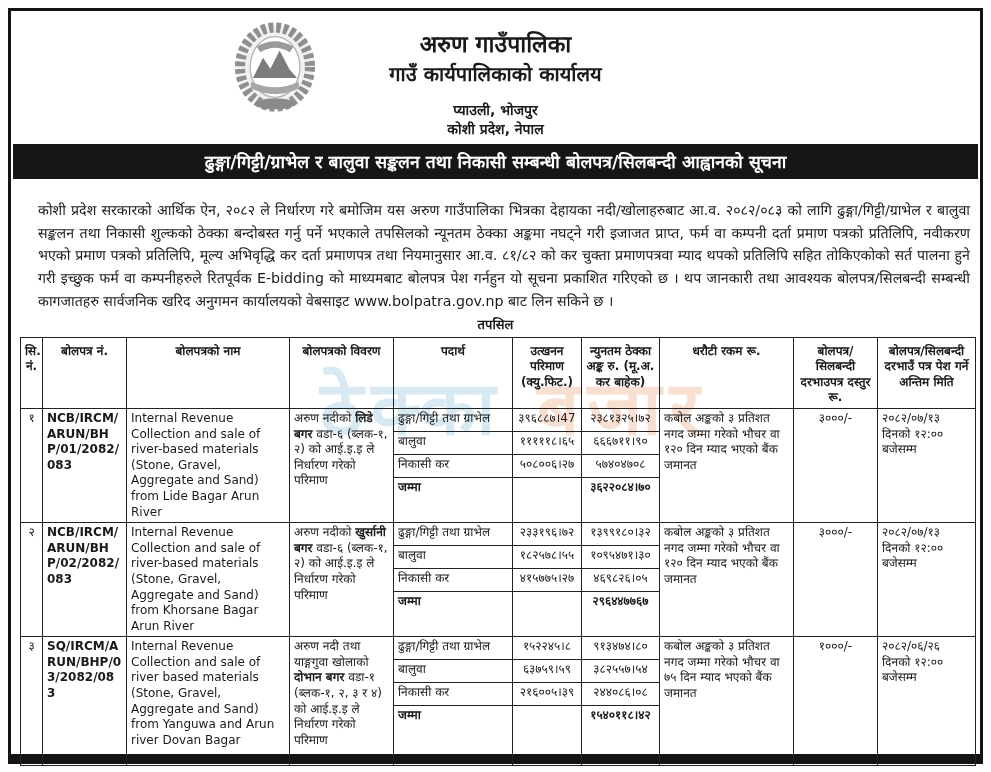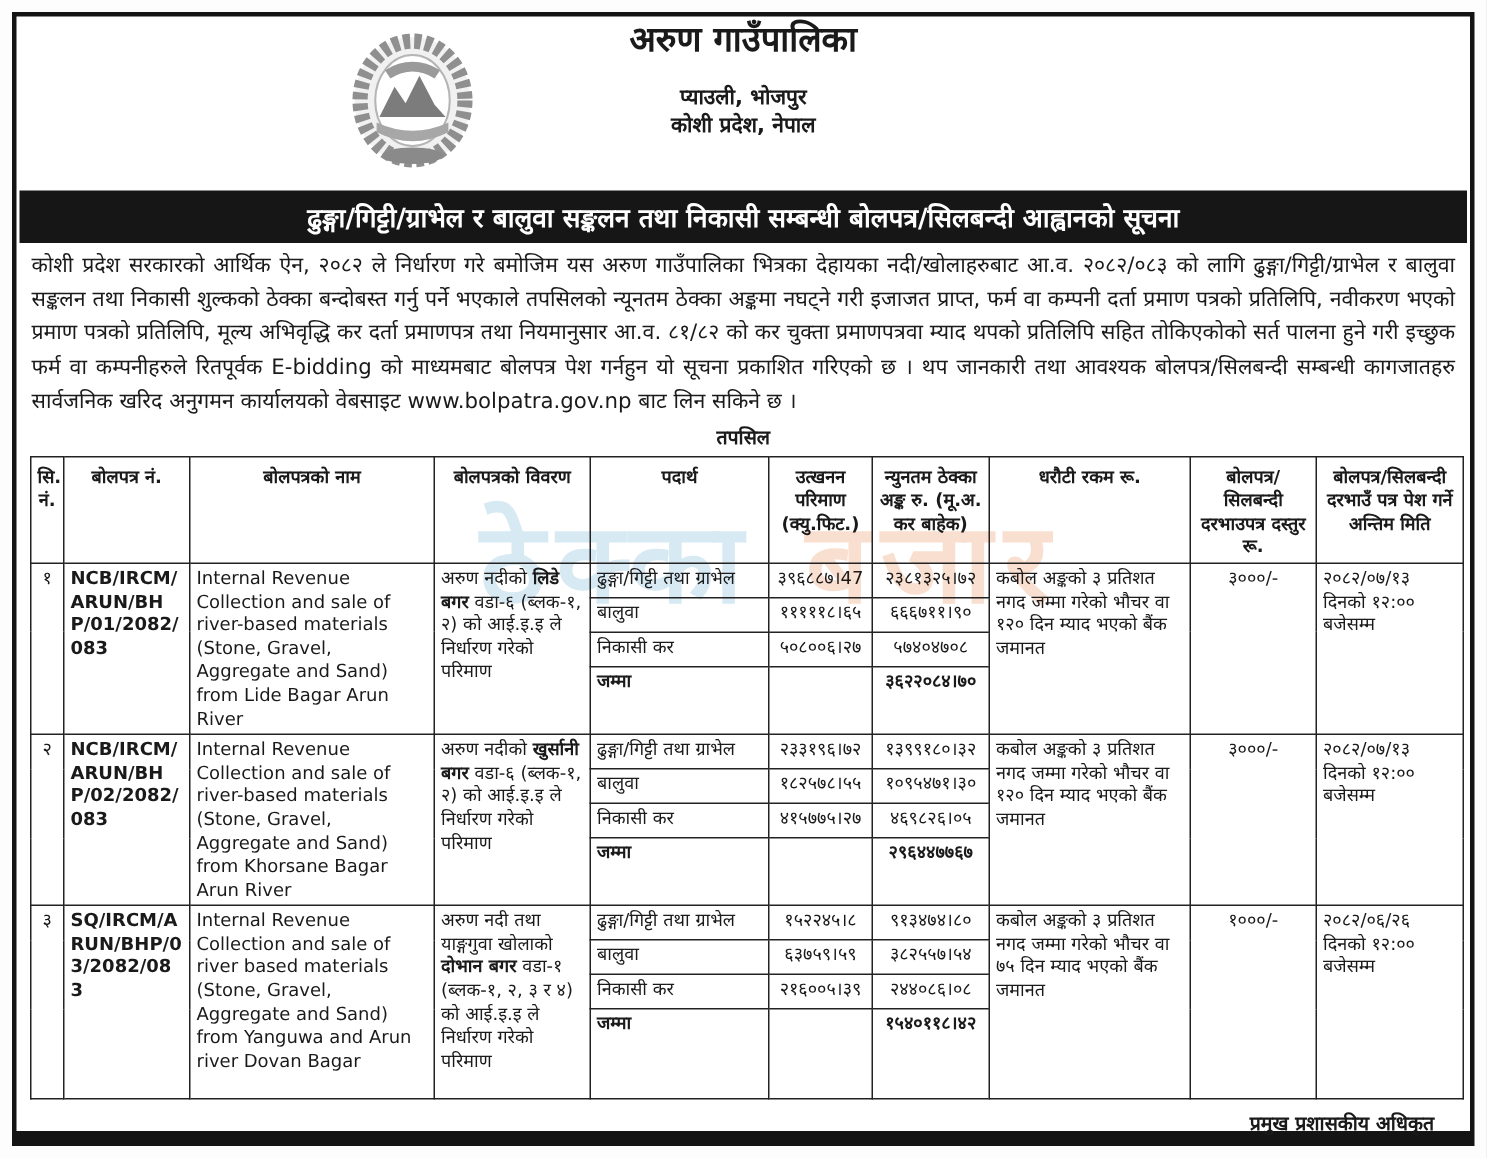--- a/index.html
+++ b/index.html
@@ -1,30 +1,30 @@
 <!DOCTYPE html>
 <html><head>
 <meta charset="utf-8">
 <style>
   html,body{margin:0;padding:0;background:#e8e8e8;}
   .canvas{width:991px;height:772px;background:#fdfdfd;position:relative;font-family:"DejaVu Sans","Liberation Sans",sans-serif;color:#1a1a1a;overflow:hidden;}
   .frame{position:absolute;left:8px;top:8px;width:975px;height:756px;border:3px solid #141414;border-bottom:10px solid #141414;box-sizing:border-box;background:#fff;}
   
-  .hdr{position:relative;height:112px;padding-top:2px;}
+  .hdr{position:relative;height:112px;padding-top:19px;}
   .logo{position:absolute;left:218px;top:8px;width:92px;height:96px;}
   .hdr-text{text-align:center;line-height:1.25;}
   .muni{font-size:23px;font-weight:bold;}
   .office{font-size:20px;font-weight:bold;margin-top:3px;}
   .place{font-size:14px;font-weight:bold;margin-top:15px;}
   .prov{font-size:14px;font-weight:bold;margin-top:2px;}
   
-  .banner{background:#161616;color:#fff;text-align:center;font-size:17.5px;font-weight:bold;padding:5px 0 6px;margin:2px 2px 0 2px;}
+  .banner{background:#161616;color:#fff;text-align:center;font-size:17.5px;font-weight:bold;padding:5px 0 6px;margin:2px 2px 16px 2px;}
   .pubdate{text-align:center;font-size:13px;margin-top:6px;}
   
-  .bodytext{font-size:14.2px;line-height:1.6;text-align:justify;padding:4px 10px 0 10px;}
+  .bodytext{font-size:14.2px;line-height:1.6;text-align:justify;padding:4px 10px 0 27px;}
   .tapasil{text-align:center;font-size:13px;font-weight:bold;margin:2px 0 4px;}
   
   .twrap{position:relative;margin:0 9px;}
   .wm{position:absolute;left:300px;top:18px;font-size:74px;font-weight:bold;letter-spacing:8px;opacity:.35;z-index:0;pointer-events:none;white-space:nowrap;}
   .wm .w1{color:#8fc1dd;}
   .wm .w2{color:#f0a678;}
   table.tender{border-collapse:collapse;table-layout:fixed;width:955px;position:relative;z-index:1;background:transparent;}
   table.tender th,table.tender td{border:1px solid #222;padding:2px 4px;vertical-align:top;font-size:12px;line-height:1.3;box-sizing:border-box;overflow:hidden;}
   table.tender th{font-weight:bold;text-align:center;vertical-align:top;padding-top:6px;height:66px;}
   td.c-sn{text-align:center;padding-top:6px;}
@@ -53,20 +53,21 @@
           <ellipse cx="50" cy="52" rx="38" ry="43" fill="none" stroke="#8f8f8f" stroke-width="11" stroke-dasharray="5 3"></ellipse>
           <ellipse cx="50" cy="52" rx="27" ry="33" fill="#ffffff" stroke="#b5b5b5" stroke-width="1.5"></ellipse>
           <path d="M26 64 L37 42 L45 54 L55 34 L66 55 L74 64 Z" fill="#7c7c7c"></path>
           <path d="M24 68 Q50 80 76 68 L76 75 Q50 88 24 75 Z" fill="#a7a7a7"></path>
           <path d="M30 30 Q50 18 70 30 L66 36 Q50 26 34 36 Z" fill="#9a9a9a"></path>
           <ellipse cx="50" cy="92" rx="22" ry="6" fill="#8a8a8a"></ellipse>
         </svg>
       </div>
       <div class="hdr-text">
         <div class="muni">अरुण गाउँपालिका</div>
+        <div class="office">गाउँ कार्यपालिकाको कार्यालय</div>
         <div class="place">प्याउली, भोजपुर</div>
         <div class="prov">कोशी प्रदेश, नेपाल</div>
       </div>
     </div>
 
     <div class="banner">ढुङ्गा/गिट्टी/ग्राभेल र बालुवा सङ्कलन तथा निकासी सम्बन्धी बोलपत्र/सिलबन्दी आह्वानको सूचना</div>
     <div class="bodytext">कोशी प्रदेश सरकारको आर्थिक ऐन, २०८२ ले निर्धारण गरे बमोजिम यस अरुण गाउँपालिका भित्रका देहायका नदी/खोलाहरुबाट आ.व. २०८२/०८३ को लागि ढुङ्गा/गिट्टी/ग्राभेल र बालुवा सङ्कलन तथा निकासी शुल्कको ठेक्का बन्दोबस्त गर्नु पर्ने भएकाले तपसिलको न्यूनतम ठेक्का अङ्कमा नघट्ने गरी इजाजत प्राप्त, फर्म वा कम्पनी दर्ता प्रमाण पत्रको प्रतिलिपि, नवीकरण भएको प्रमाण पत्रको प्रतिलिपि, मूल्य अभिवृद्धि कर दर्ता प्रमाणपत्र तथा नियमानुसार आ.व. ८१/८२  को कर चुक्ता प्रमाणपत्रवा म्याद थपको प्रतिलिपि सहित तोकिएकोको सर्त पालना हुने गरी इच्छुक फर्म वा कम्पनीहरुले रितपूर्वक E-bidding को माध्यमबाट बोलपत्र पेश गर्नहुन यो सूचना प्रकाशित गरिएको छ । थप जानकारी तथा आवश्यक बोलपत्र/सिलबन्दी सम्बन्धी कागजातहरु सार्वजनिक खरिद अनुगमन कार्यालयको वेबसाइट  www.bolpatra.gov.np  बाट लिन सकिने छ ।</div>
     <div class="tapasil">तपसिल</div>
 
     <div class="twrap">

